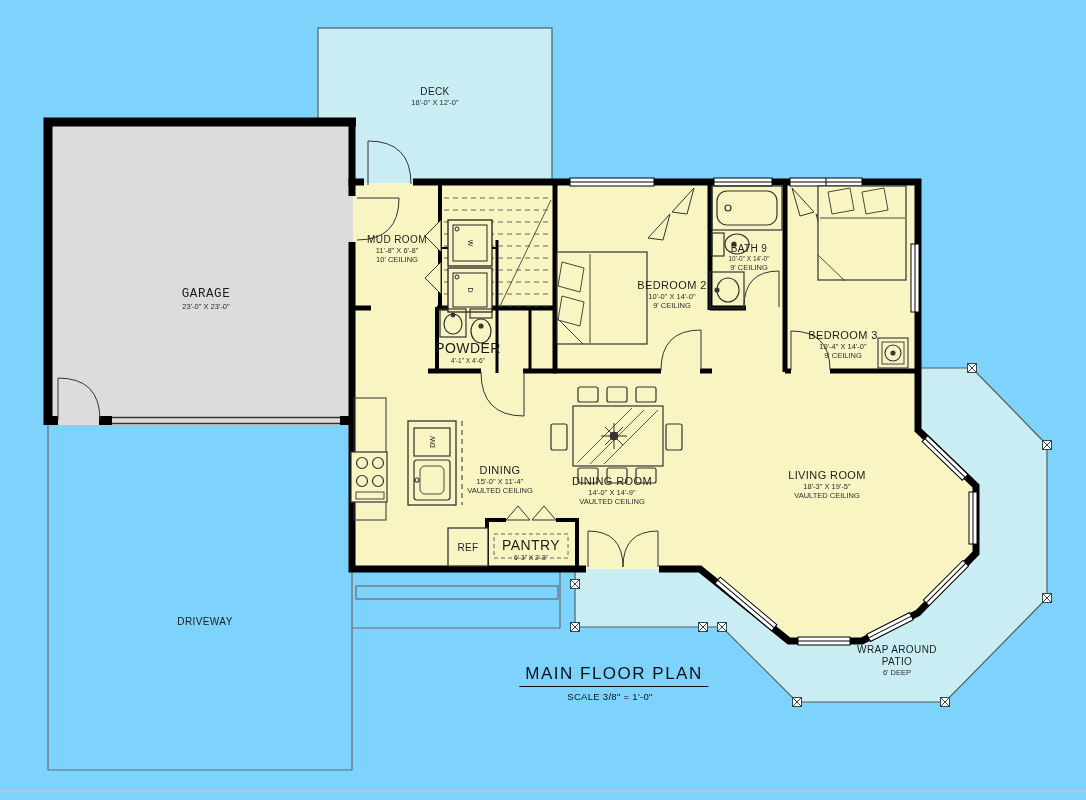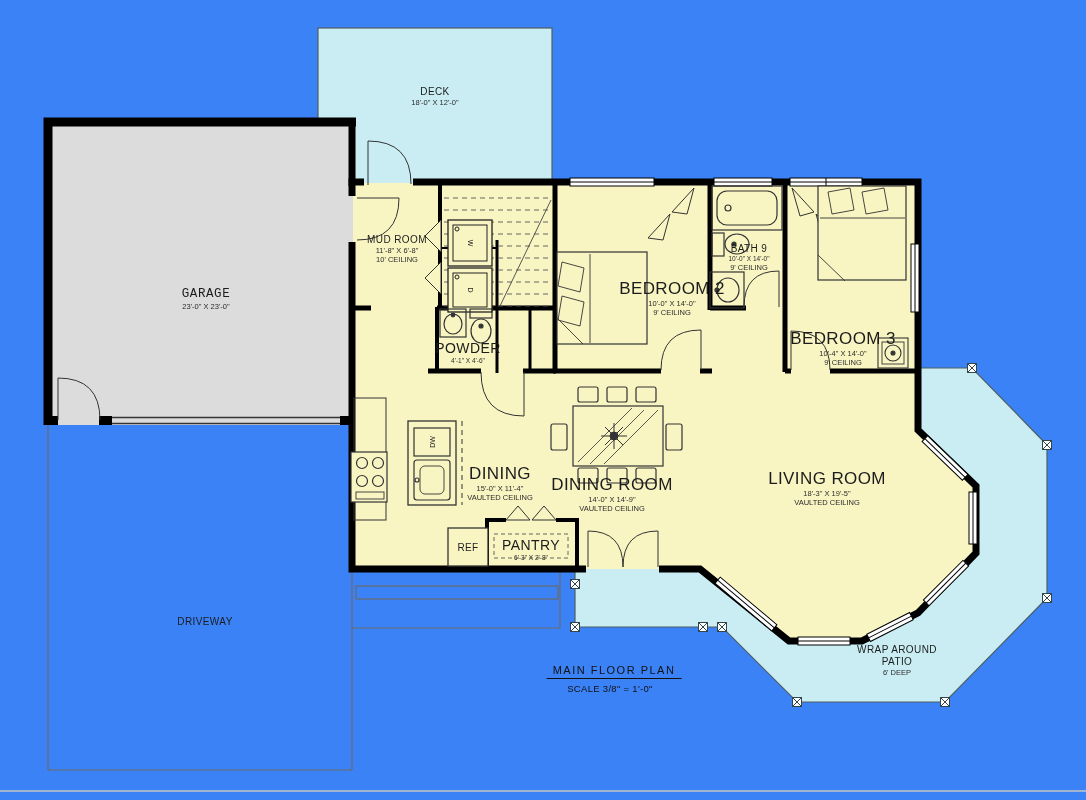--- a/index.html
+++ b/index.html
@@ -1,33 +1,33 @@
 <!DOCTYPE html>
 <html><head>
 <meta charset="utf-8">
 <style>
   html,body{margin:0;padding:0;background:#ffffff;}
-  #plan{position:relative;width:1086px;height:800px;background:#3b82f6;overflow:hidden;
+  #plan{position:relative;width:1086px;height:800px;background:#7dd3fc;overflow:hidden;
         font-family:"Liberation Sans", sans-serif;}
   #plan svg{position:absolute;left:0;top:0;}
   .room-label{position:absolute;transform:translateX(-50%);display:flex;flex-direction:column;
       align-items:center;line-height:1.2;color:#1c1c1c;text-align:center;white-space:nowrap;}
-  .rname{font-size:17px;letter-spacing:.4px;}
+  .rname{font-size:11px;letter-spacing:.4px;}
   .rname.lg{font-size:12.5px;letter-spacing:.6px;font-family:Liberation Mono, monospace;}
   .rname.sm{font-size:10px;}
   .rname.xs{font-size:14px;}
   .rdims{font-size:7.5px;color:#2b2b2b;}
   .rdims.xs{font-size:6.5px;}
   .rceil{font-size:7.5px;color:#2b2b2b;}
   .appl{position:absolute;font-size:7px;color:#222;transform:translate(-50%,-50%) rotate(90deg);}
   .appl.ccw{transform:translate(-50%,-50%) rotate(-90deg);}
   .appl.flat{transform:translate(-50%,-50%);font-size:10px;letter-spacing:.3px;}
   #title-block{position:absolute;left:610px;top:664px;transform:translateX(-50%);
       display:flex;flex-direction:column;align-items:center;color:#111;}
-  .title-text{font-size:11px;letter-spacing:1.5px;border-bottom:1.5px solid #111;padding:0 6px 2px 6px;margin-left:8px;}
+  .title-text{font-size:17px;letter-spacing:1.5px;border-bottom:1.5px solid #111;padding:0 6px 2px 6px;margin-left:8px;}
   .title-scale{font-size:9.5px;margin-top:4px;letter-spacing:.3px;}
 </style>
 </head>
 <body>
 
 <div id="plan">
 <svg width="1086" height="800" viewBox="0 0 1086 800">
 
   <g stroke="#6a6a6a" stroke-width="1.2" fill="none">
     <line x1="48" y1="425" x2="48" y2="770"></line>

